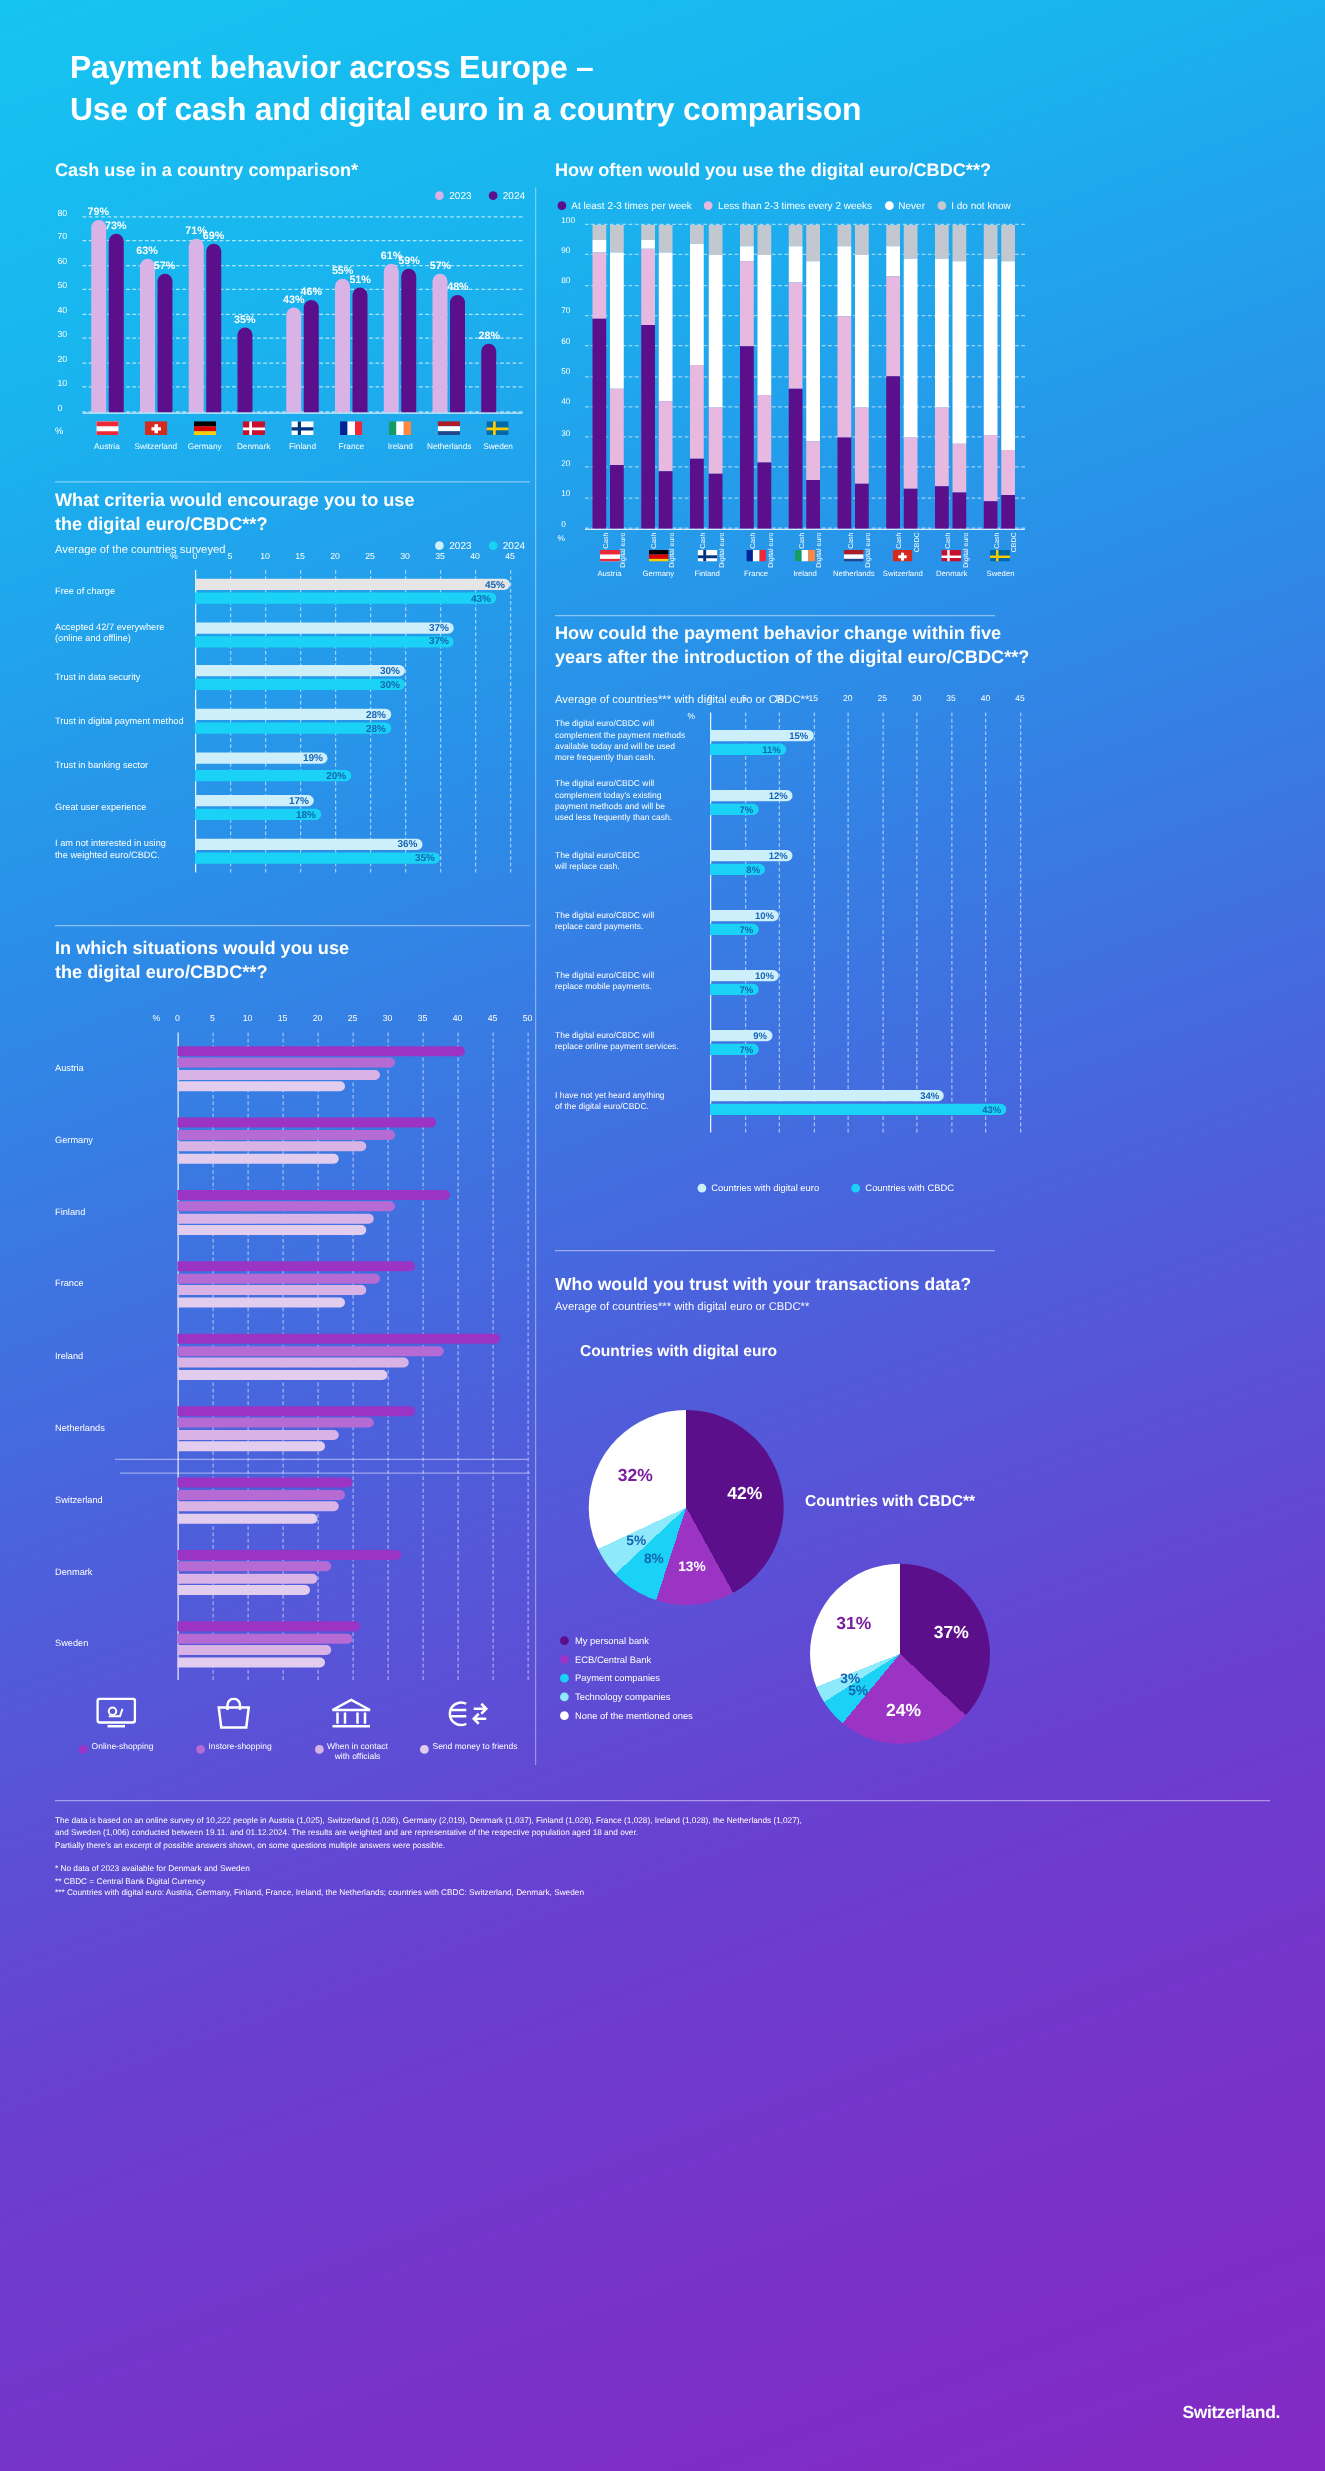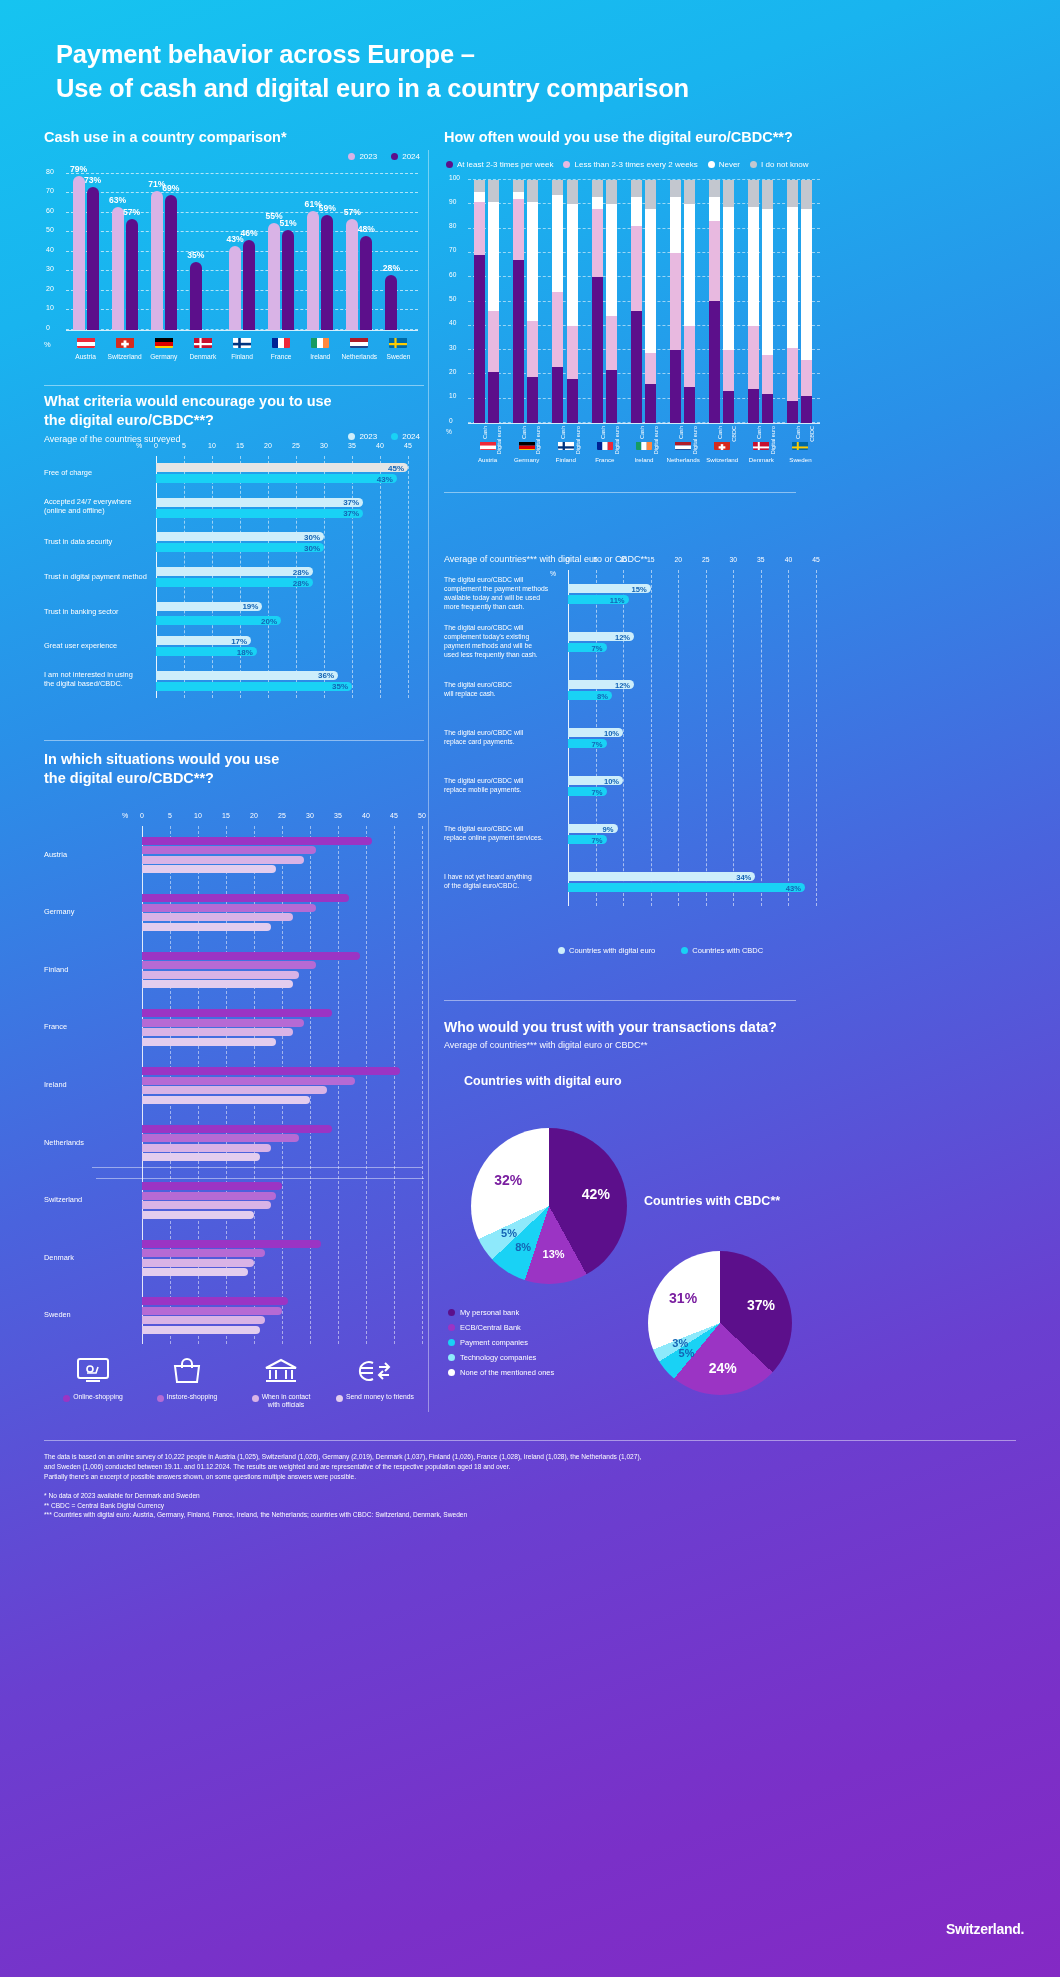--- a/index.html
+++ b/index.html
@@ -522,21 +522,21 @@
         <div class="rowlbl" style="top: 12.2857px;">
           <div>Free of charge</div>
         </div>
         <div class="hb" style="top: 7.28571px; width: 252px; background: #e5e5e5;">
           <span>45%</span>
         </div>
         <div class="hb" style="top: 18.2857px; width: 240.8px; background: rgb(25, 210, 245);">
           <span>43%</span>
         </div>
         <div class="rowlbl" style="top: 40.8571px;">
-          <div>Accepted 24/7 everywhere</div>
+          <div>Accepted 42/7 everywhere</div>
           <div>(online and offline)</div>
         </div>
         <div class="hb" style="top: 41.8571px; width: 207.2px; background: rgb(205, 238, 251);">
           <span>37%</span>
         </div>
         <div class="hb" style="top: 52.8571px; width: 207.2px; background: rgb(25, 210, 245);">
           <span>37%</span>
         </div>
         <div class="rowlbl" style="top: 81.4286px;">
           <div>Trust in data security</div>
@@ -569,21 +569,21 @@
           <div>Great user experience</div>
         </div>
         <div class="hb" style="top: 180.143px; width: 95.2px; background: rgb(205, 238, 251);">
           <span>17%</span>
         </div>
         <div class="hb" style="top: 191.143px; width: 100.8px; background: rgb(25, 210, 245);">
           <span>18%</span>
         </div>
         <div class="rowlbl" style="top: 213.714px;">
           <div>I am not interested in using</div>
-          <div>the digital based/CBDC.</div>
+          <div>the weighted euro/CBDC.</div>
         </div>
         <div class="hb" style="top: 214.714px; width: 182px; background: rgb(205, 238, 251);">
           <span>36%</span>
         </div>
         <div class="hb" style="top: 225.714px; width: 196px; background: rgb(25, 210, 245);">
           <span>35%</span>
         </div>
       </div>
     <div style="position:absolute;left:92px;top:50px;font-size:7px;">%</div>
   </div>
@@ -694,20 +694,24 @@
               <path d="M4 10h12M4 15h12" stroke="#fff" stroke-width="2"></path>
               <path d="M22 9h10M28 5l4 4-4 4M32 17H22M26 13l-4 4 4 4" fill="none" stroke="#fff" stroke-width="2"></path>
             </svg></span><div class="icl">
             <span class="dot" style="background:#e3cdee;margin-top:2px;flex:0 0 auto"></span>
             <span>Send money to friends</span>
           </div></div>
       </div>
   </div>
 
   <div id="c5">
+    <div class="sec-title">
+      <span>How could the payment behavior change within five</span><br>
+      <span>years after the introduction of the digital euro/CBDC**?</span>
+    </div>
     <div class="sub" style="position:absolute;left:0;top:56px;">Average of countries*** with digital euro or CBDC**</div>
     <div class="plot" id="c5plot">
         <div class="axis0"></div>
         <div class="vgl" style="left: 0px; border-left: none;"></div>
         <div class="xt" style="left: 0px;">0</div>
         <div class="vgl" style="left: 27.5556px;"></div>
         <div class="xt" style="left: 27.5556px;">5</div>
         <div class="vgl" style="left: 55.1111px;"></div>
         <div class="xt" style="left: 55.1111px;">10</div>
         <div class="vgl" style="left: 82.6667px;"></div>

